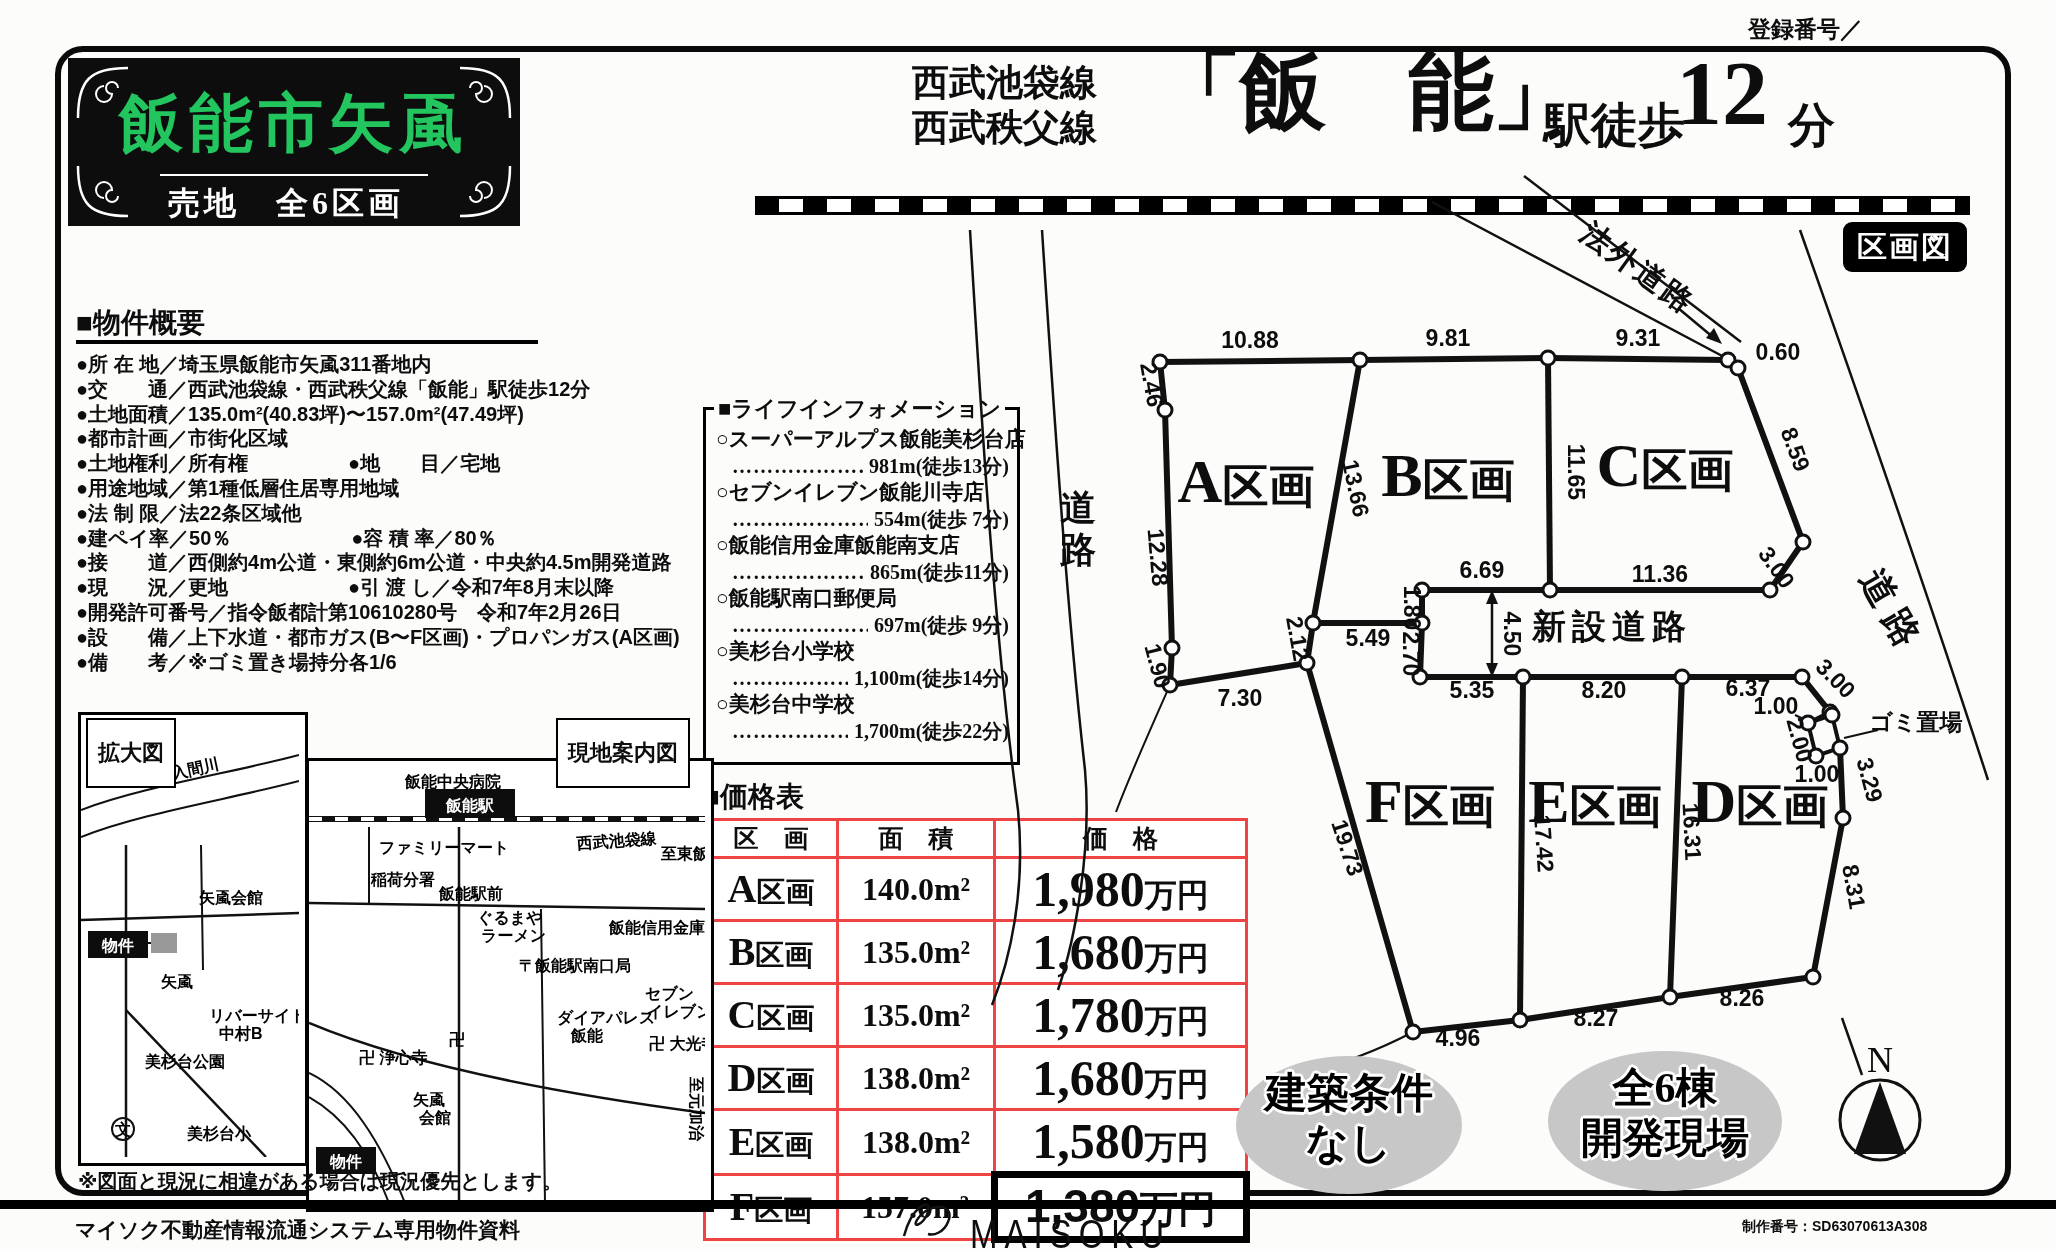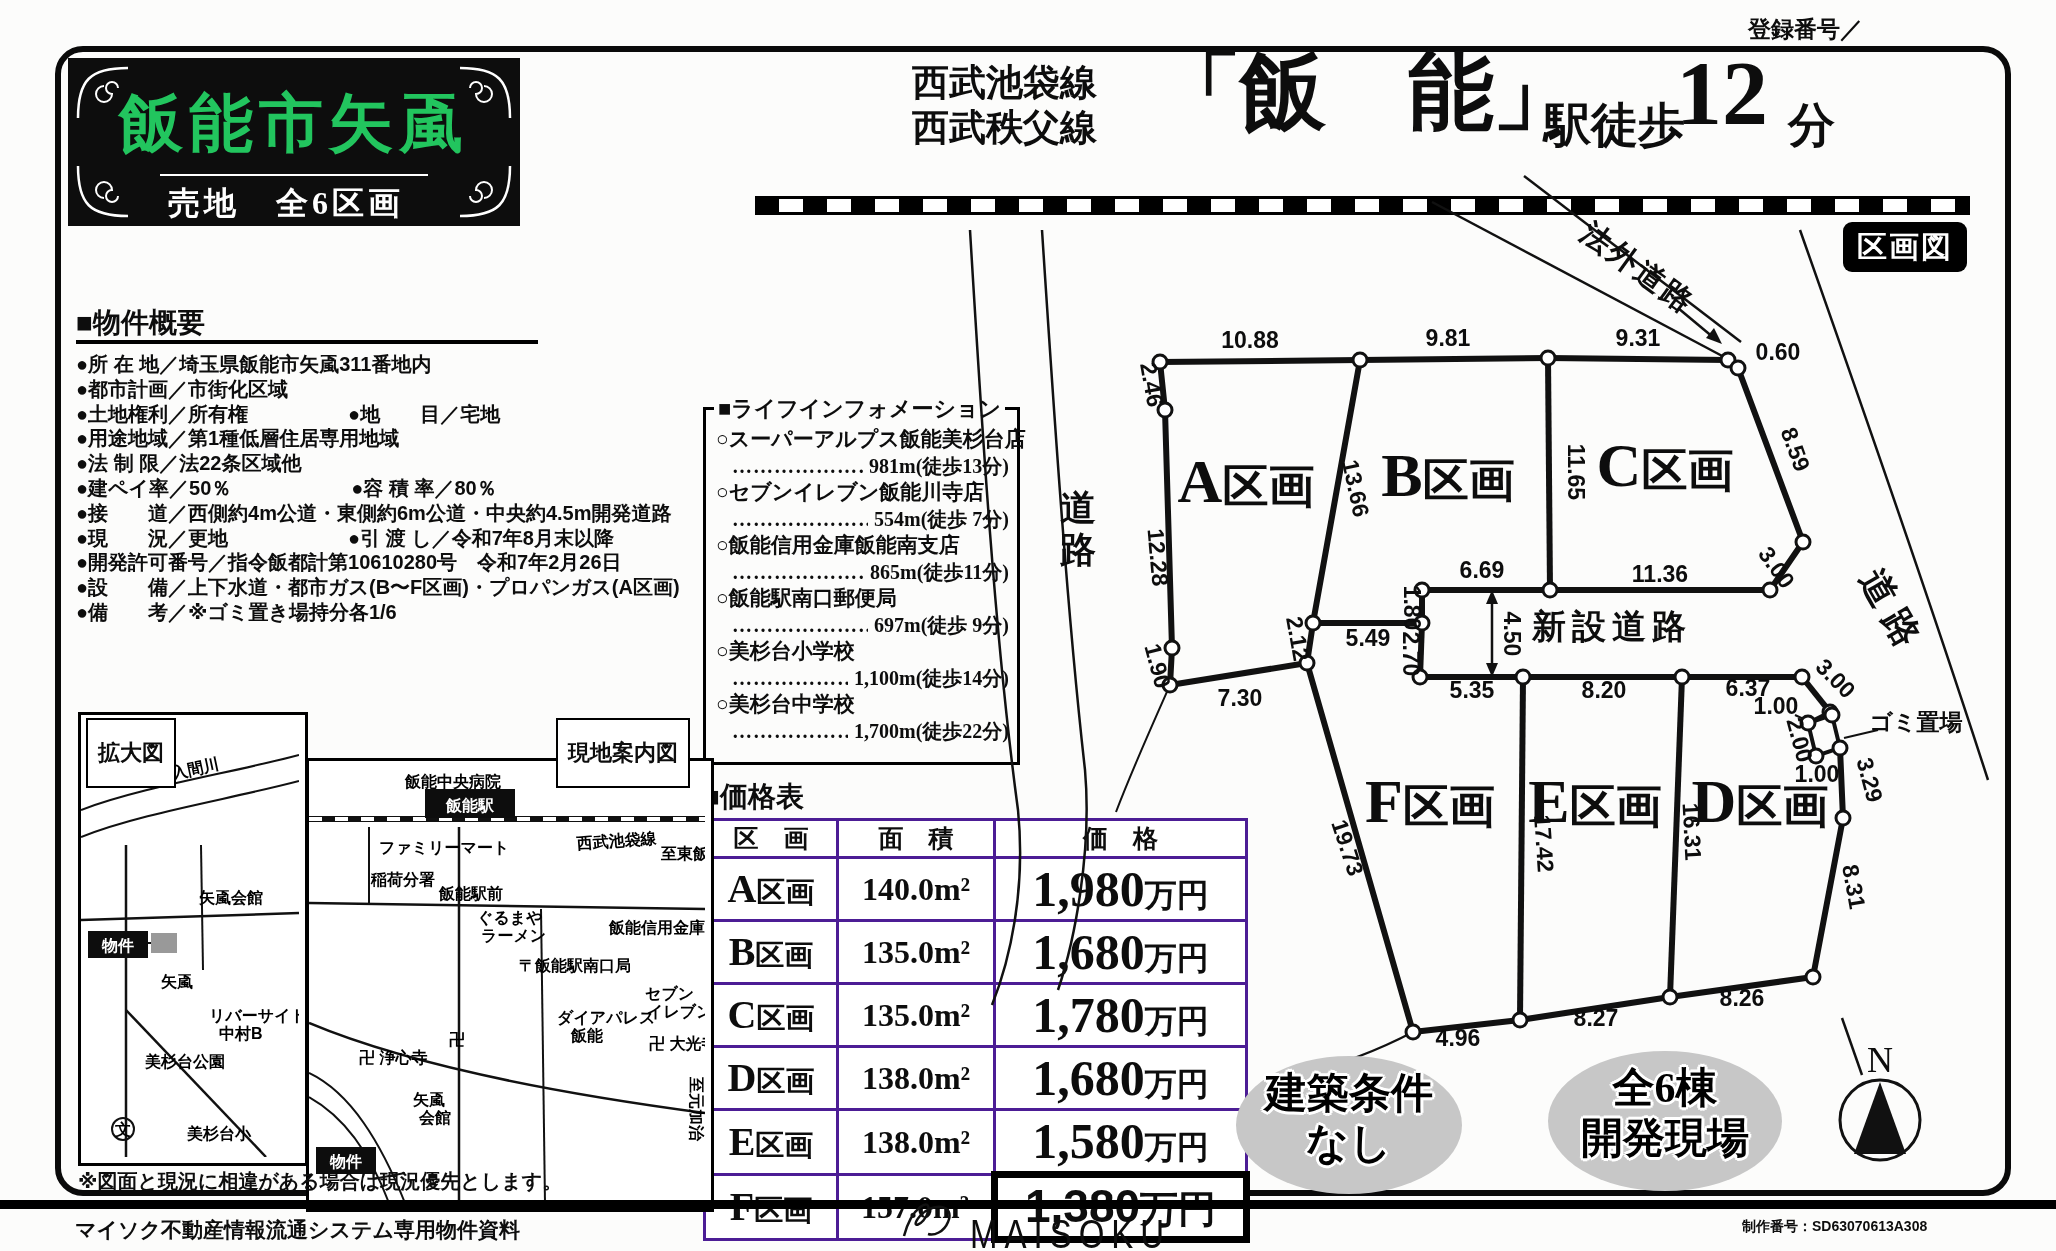--- a/index.html
+++ b/index.html
@@ -37,21 +37,21 @@
   .life-box{left:703px;top:407px;width:311px;height:352px;border:3px solid #000;}
   .life-title{position:absolute;left:8px;top:-16px;background:#fcfcfb;padding:0 4px;font-size:22px;font-weight:bold;}
   .life-items{position:absolute;left:10px;right:8px;top:16px;}
   .li-name{font-size:21px;font-weight:bold;font-family:"Liberation Serif","DejaVu Serif",serif;line-height:27px;white-space:nowrap;}
   .li-val{display:flex;padding-left:16px;font-size:20px;font-weight:bold;font-family:"Liberation Serif","DejaVu Serif",serif;line-height:26px;}
   .li-dots{flex:1;overflow:hidden;white-space:nowrap;letter-spacing:1px;}
   .li-v{margin-left:6px;white-space:nowrap;}
   
   .price-head{left:703px;top:778px;font-size:28px;font-weight:bold;}
   .price-table{left:703px;top:818px;border-collapse:collapse;}
-  .price-table td,.price-table th{border:3px solid #4c1d95;text-align:center;background:#fff;}
+  .price-table td,.price-table th{border:3px solid #ef4444;text-align:center;background:#fff;}
   .price-table th{height:32px;font-size:25px;font-weight:bold;font-family:"Liberation Serif","DejaVu Serif",serif;}
   .pt-lot{width:128px;height:55px;font-family:"Liberation Serif","DejaVu Serif",serif;font-weight:bold;}
   .pt-lot .ltr{font-size:40px;}
   .pt-lot .kuk{font-size:29px;}
   .pt-area{width:150px;font-size:32px;font-weight:bold;font-family:"Liberation Serif","DejaVu Serif",serif;}
   .pt-price{width:243px;font-family:"Liberation Serif","DejaVu Serif",serif;font-weight:bold;}
   .pt-price .num{font-size:50px;}
   .pt-price .unit{font-size:32px;}
   tr.hl .pt-price{border:7px solid #000;font-family:"Liberation Sans","DejaVu Sans",sans-serif;}
   tr.hl .pt-price .num{font-size:46px;}
@@ -123,20 +123,22 @@
   <div class="abs st-suffix1">駅徒歩</div>
   <div class="abs st-min">12</div>
   <div class="abs st-suffix2">分</div>
   <div class="abs rail-bar"></div>
   <div class="abs kukakuzu-tag">区画図</div>
 
   <div class="abs outline-head">■物件概要</div>
   <div class="abs outline-rule"></div>
   <div class="abs outline-list" id="outline-list">
       <div class="spec-line">●所 在 地／埼玉県飯能市矢颪311番地内</div>
+      <div class="spec-line">●交　　通／西武池袋線・西武秩父線「飯能」駅徒歩12分</div>
+      <div class="spec-line">●土地面積／135.0m²(40.83坪)〜157.0m²(47.49坪)</div>
       <div class="spec-line">●都市計画／市街化区域</div>
       <div class="spec-line">●土地権利／所有権　　　　　●地　　目／宅地</div>
       <div class="spec-line">●用途地域／第1種低層住居専用地域</div>
       <div class="spec-line">●法 制 限／法22条区域他</div>
       <div class="spec-line">●建ペイ率／50％　　　　　　●容 積 率／80％</div>
       <div class="spec-line">●接　　道／西側約4m公道・東側約6m公道・中央約4.5m開発道路</div>
       <div class="spec-line">●現　　況／更地　　　　　　●引 渡 し／令和7年8月末以降</div>
       <div class="spec-line">●開発許可番号／指令飯都計第10610280号　令和7年2月26日</div>
       <div class="spec-line">●設　　備／上下水道・都市ガス(B〜F区画)・プロパンガス(A区画)</div>
       <div class="spec-line">●備　　考／※ゴミ置き場持分各1/6</div>

